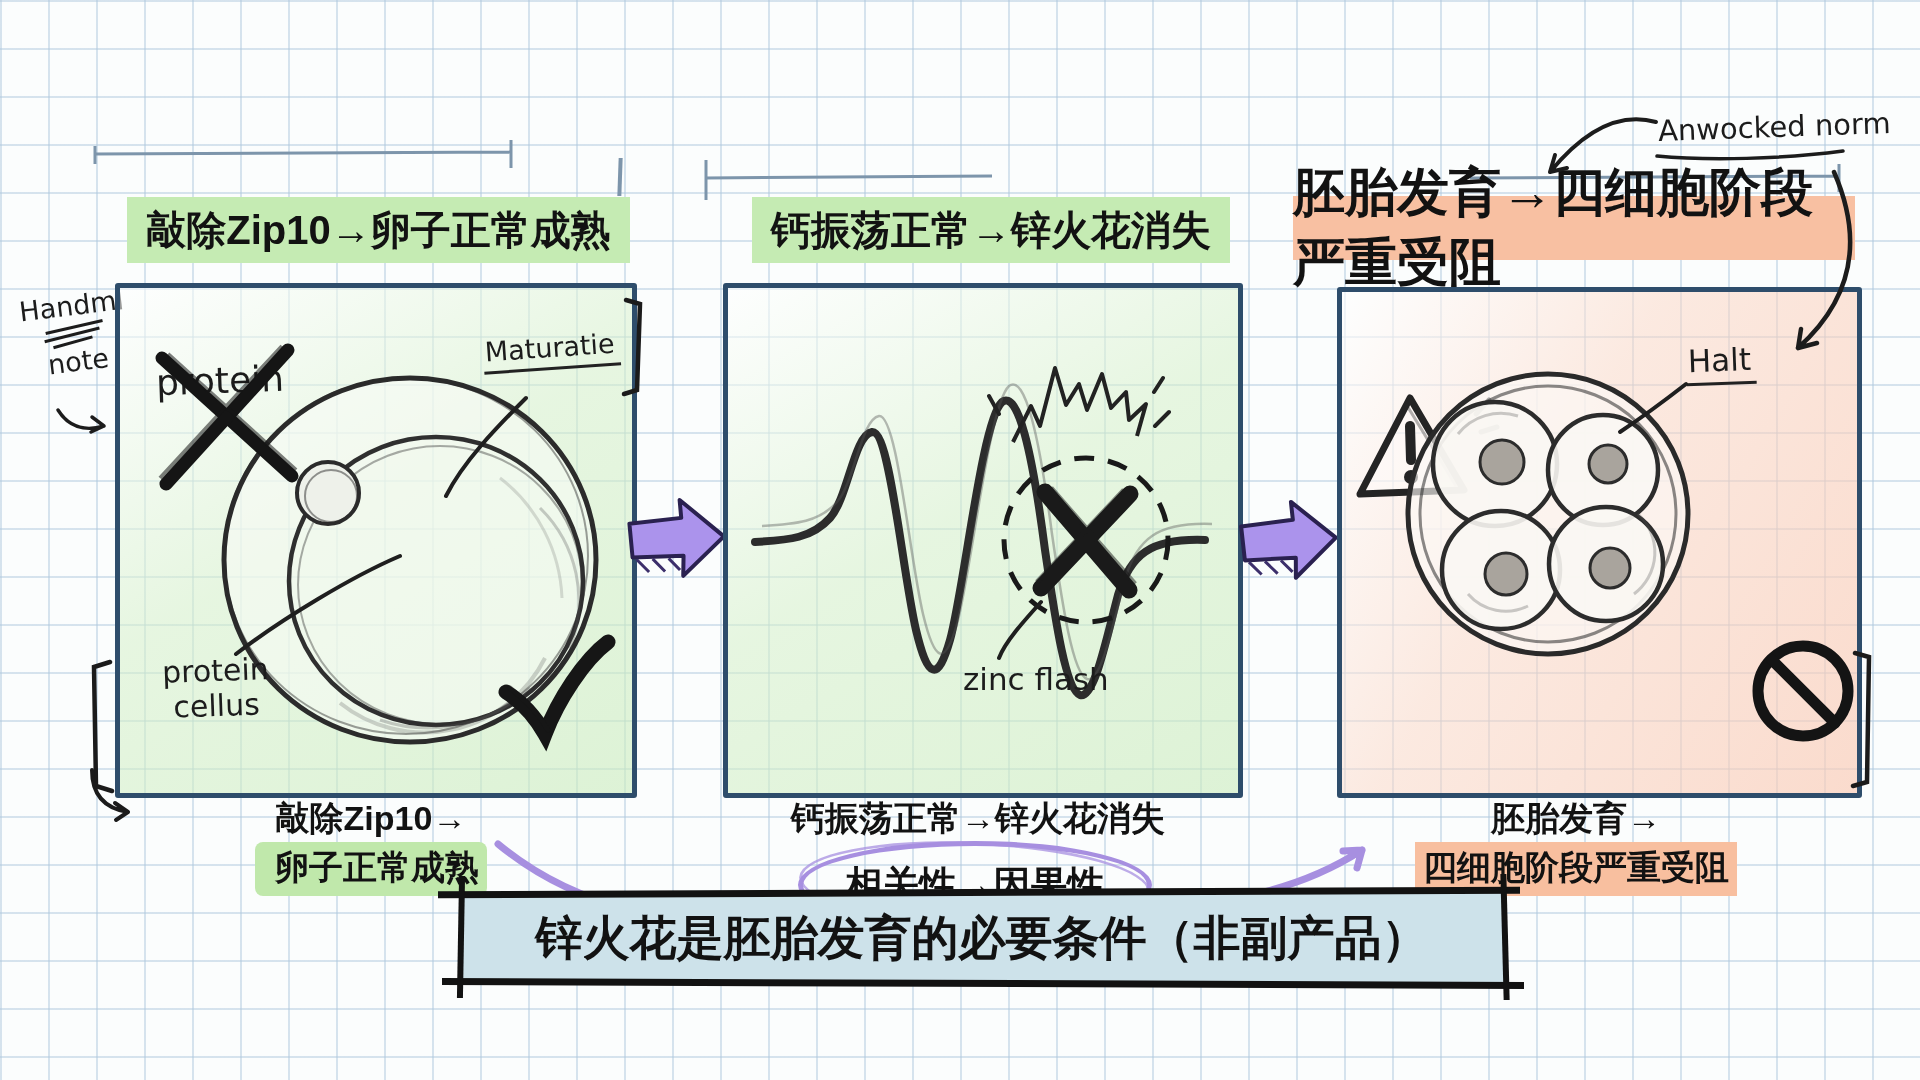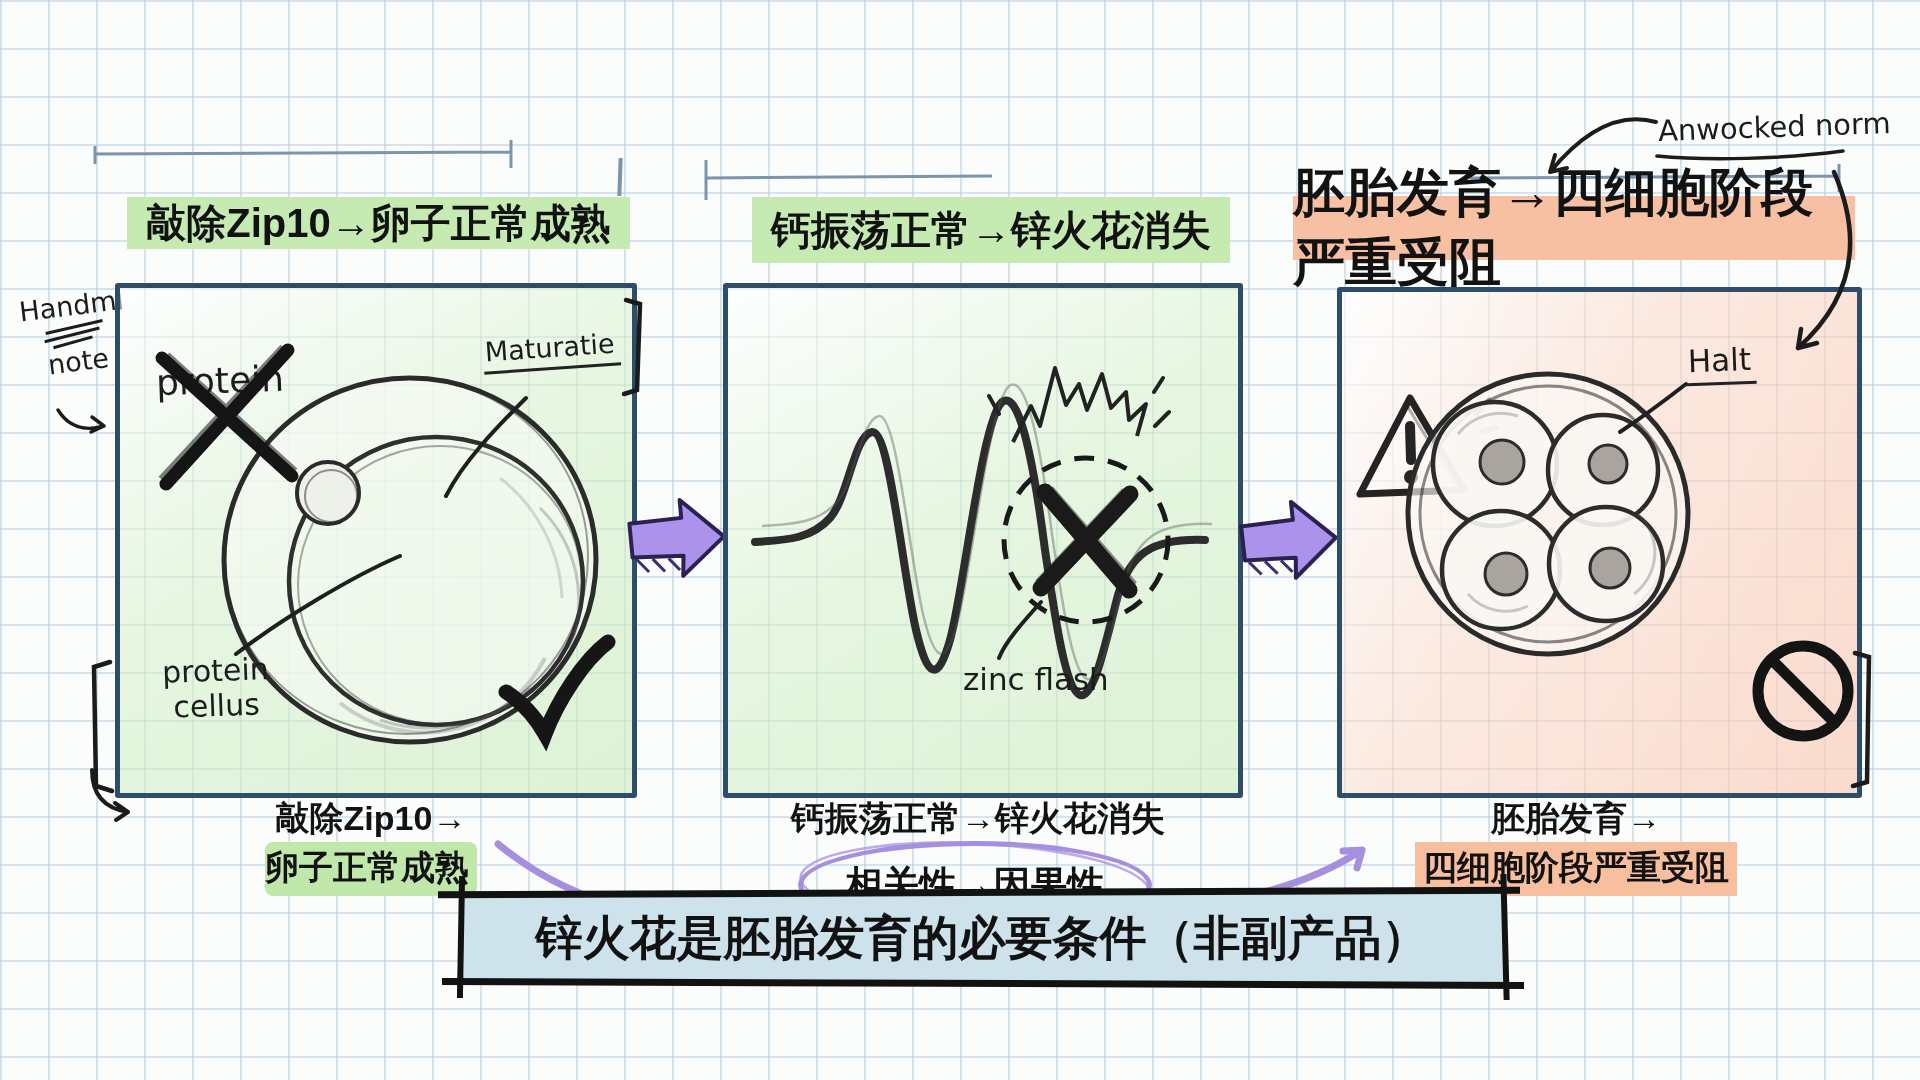--- a/index.html
+++ b/index.html
@@ -14,21 +14,21 @@
     color:#1b1b1b;
   }
   .abs{position:absolute;}
   .cn{font-weight:900;color:#121212;letter-spacing:0px;}
   .hw{font-family:"DejaVu Sans", sans-serif;color:#1c1c1c;font-weight:500;}
   .panel-box{border:5px solid #2e4d6b;border-radius:3px;}
   .box-green{background:linear-gradient(150deg, rgba(255,255,255,.55) 0%, rgba(213,240,201,.55) 45%, rgba(203,236,190,.62) 100%);}
   .box-salmon{background:linear-gradient(120deg, rgba(255,255,255,.62) 0%, rgba(252,214,196,.5) 40%, rgba(250,203,182,.68) 100%);}
   .title-bar{display:flex;align-items:center;justify-content:center;font-size:40px;}
   .caption{display:flex;align-items:center;justify-content:center;font-size:34px;white-space:nowrap;flex-direction:column;}
-  .hl-green{background:#c0e8ab;padding:3px 8px 5px 0;border-radius:8px;}
+  .hl-green{background:#c0e8ab;padding:3px 8px 5px 20px;border-radius:8px;}
   .hl-salmon{background:#f8bf9f;padding:3px 8px 5px 8px;border-radius:0;}
   .underl{border-bottom:3px solid #222;padding:0 5px 4px 2px;}
   #bubble{
     border:5px solid #a78fe0;border-radius:50%;
     display:flex;align-items:center;justify-content:center;
   }
   #bubble::before{
     content:"";position:absolute;inset:-4px;border:3px solid rgba(167,143,224,.75);
     border-radius:50%;transform:rotate(2.5deg);
   }
@@ -63,21 +63,21 @@
     <span>Handml</span>
     <svg width="70" height="24" viewBox="0 0 70 24" style="margin:2px auto">
       <path d="M6,8 L64,2 M4,16 L60,9 M12,23 L52,17" stroke="#1c1c1c" stroke-width="3" fill="none"></path>
     </svg>
     <span>note</span>
   </div>
   <svg class="abs" style="left:52px;top:400px" width="70" height="46" viewBox="0 0 70 46">
     <path d="M6,10 C16,26 32,32 52,26 M52,26 l-12,-9 M52,26 l-13,6" stroke="#1c1c1c" stroke-width="3.5" fill="none" stroke-linecap="round"></path>
   </svg>
 
-  <div class="abs cn title-bar" style="left:127px;top:197px;width:503px;height:52px;background:#c5ebb3">
+  <div class="abs cn title-bar" style="left:127px;top:197px;width:503px;height:66px;background:#c5ebb3">
     <span>敲除Zip10→卵子正常成熟</span>
   </div>
   <div class="abs panel-box box-green" style="left:115px;top:283px;width:512px;height:505px"></div>
 
   <svg class="abs" style="left:210px;top:368px" width="400" height="392" viewBox="0 0 400 392">
     <ellipse cx="200" cy="192" rx="186" ry="182" fill="rgba(250,252,247,.55)" stroke="#2b2b2b" stroke-width="5"></ellipse>
     <ellipse cx="196" cy="188" rx="182" ry="178" fill="none" stroke="#2b2b2b" stroke-width="2" opacity=".45"></ellipse>
     <ellipse cx="226" cy="213" rx="147" ry="144" fill="none" stroke="#2f2f2f" stroke-width="4.5"></ellipse>
     <ellipse cx="230" cy="217" rx="142" ry="139" fill="none" stroke="#2f2f2f" stroke-width="2" opacity=".4"></ellipse>
     <circle cx="118" cy="125" r="31" fill="#eef1ea" stroke="#2b2b2b" stroke-width="4"></circle>

